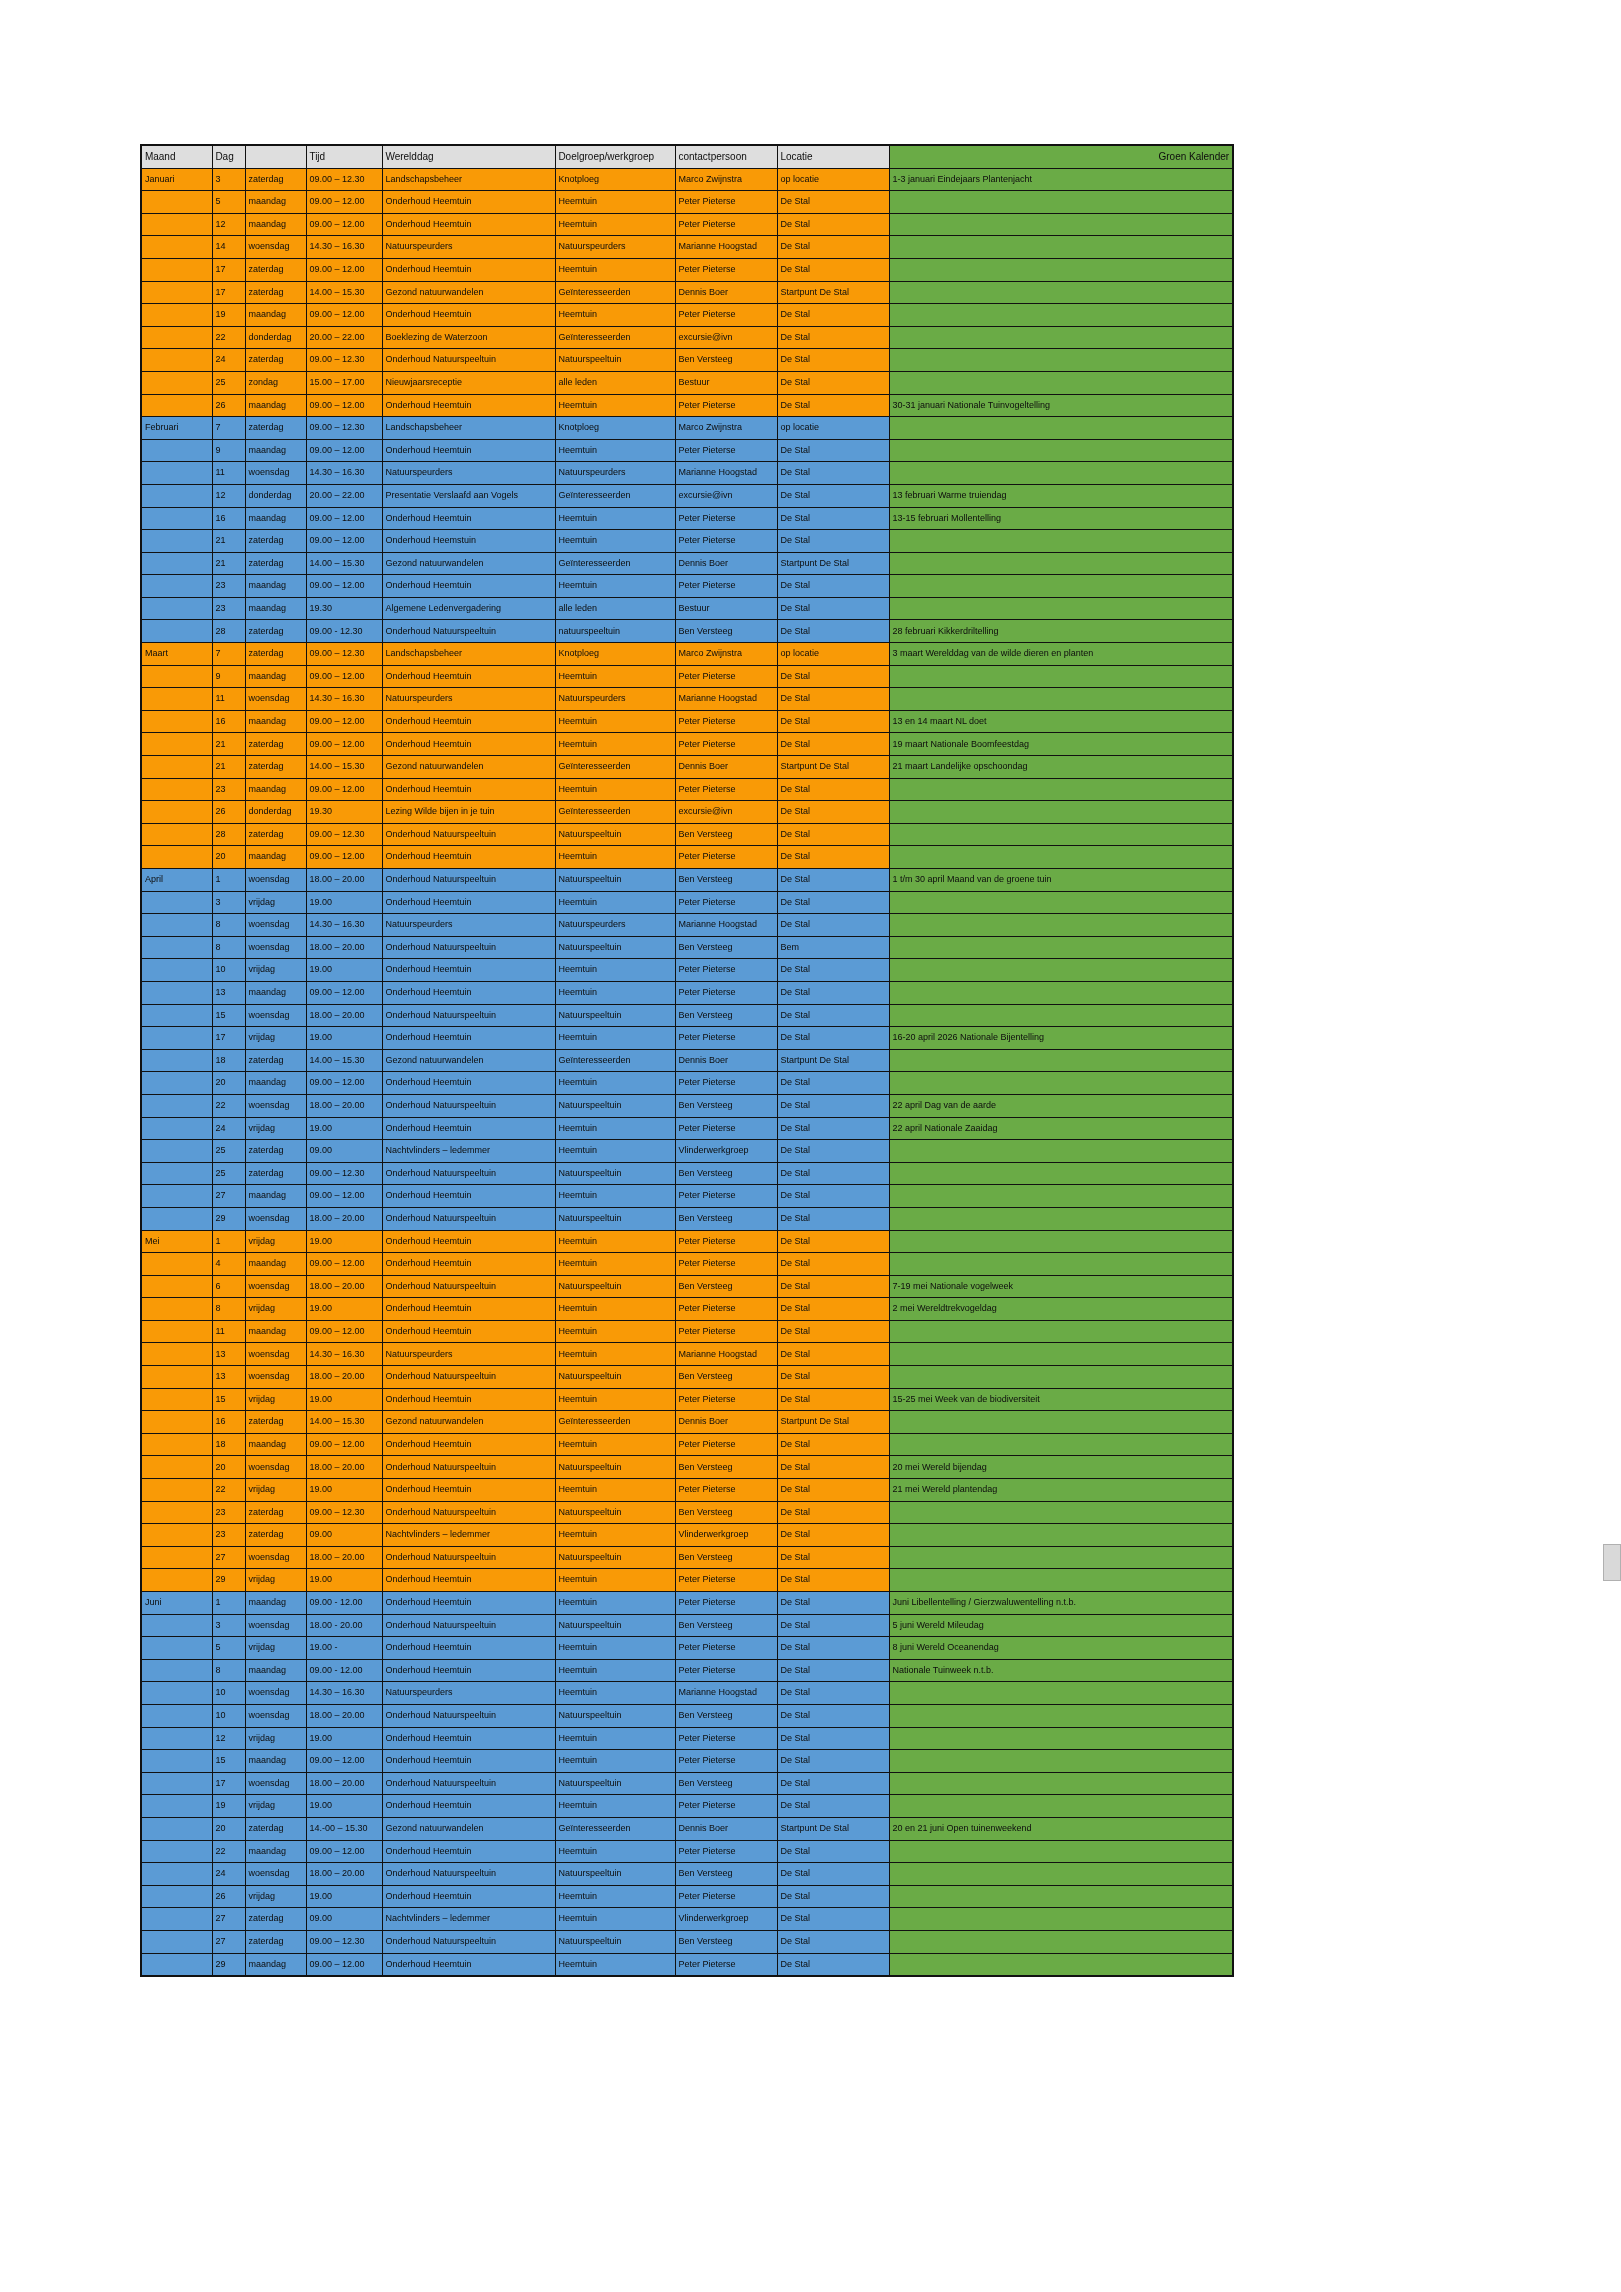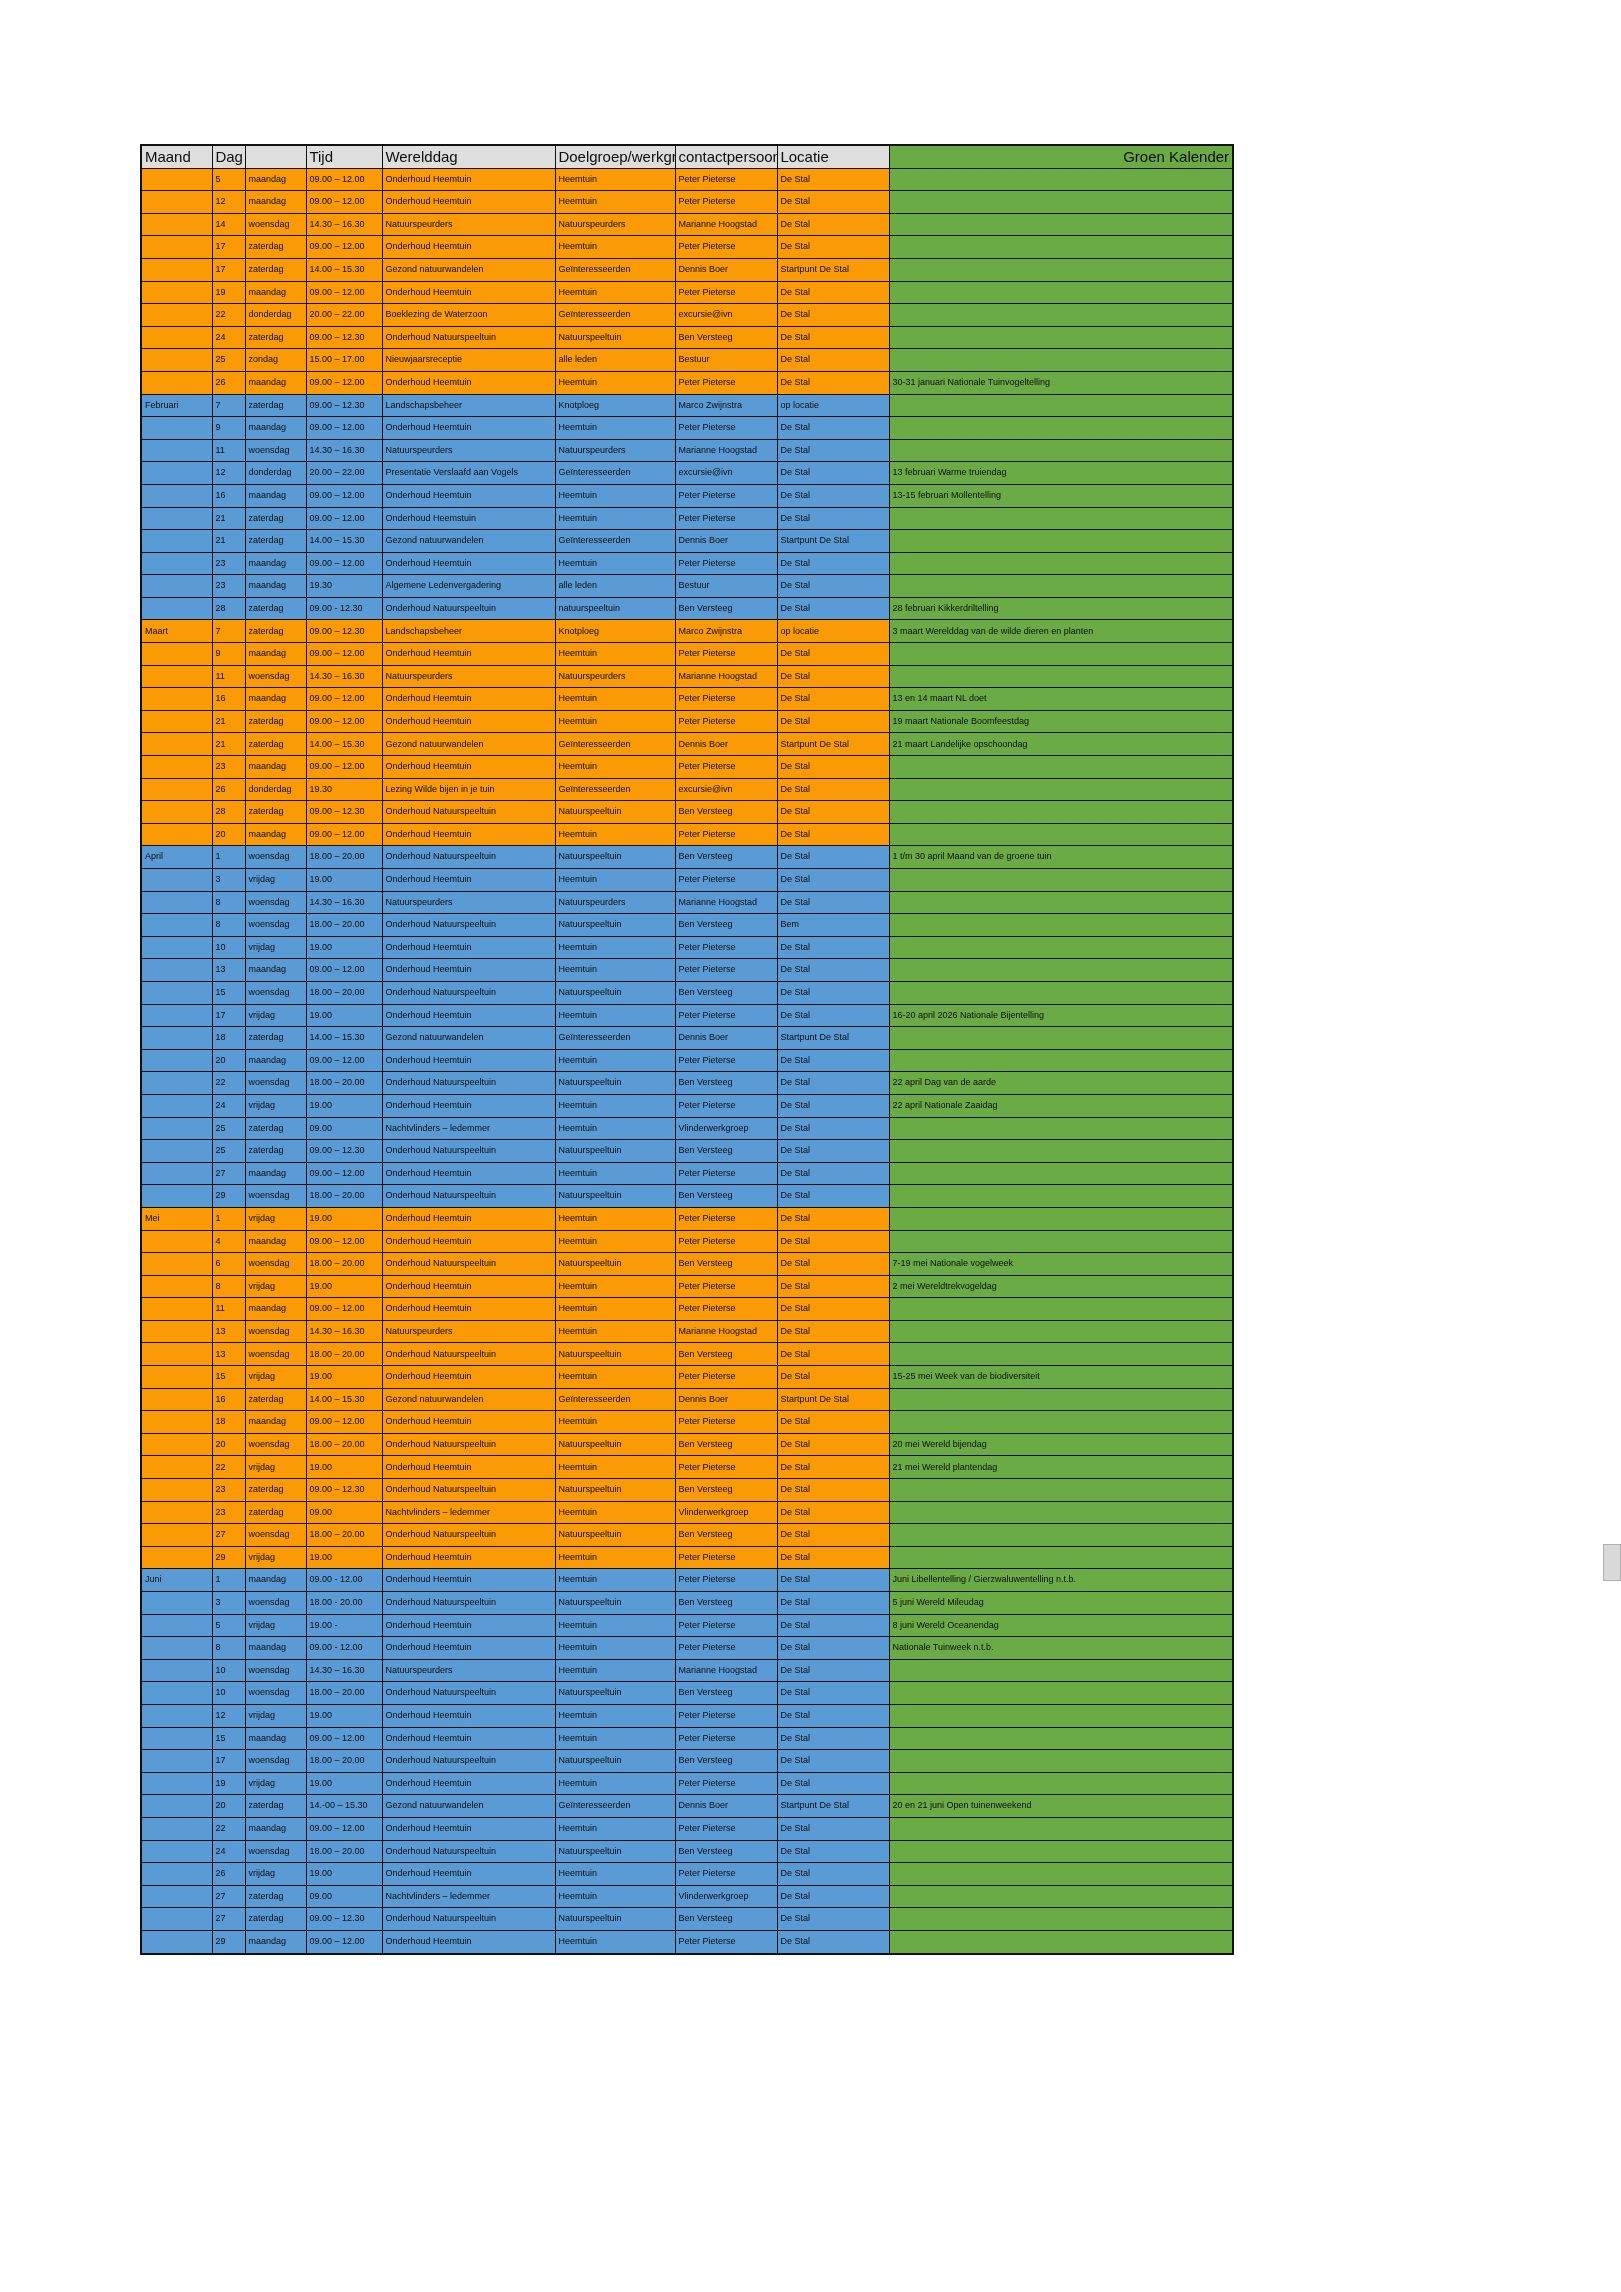--- a/index.html
+++ b/index.html
@@ -43,21 +43,21 @@
   col.c-doelgroep{width:120px;}
   col.c-contact{width:102px;}
   col.c-locatie{width:112px;}
   col.c-groen{width:344px;}
 
   thead td{
     background:#dedede;
     height:45px;
     vertical-align:top;
     padding-top:3.9px;
-    font-size:15px;
+    font-size:10px;
     margin-top:11px;
   }
   thead td.groen-head{
     background:#6aab46;
     text-align:right;
   }
   tr.orange td{background:#f99a06;}
   tr.blue td{background:#5b9bd5;}
   tr td.groen{background:#6aab46;}
   td.mail{background:#f4a85c;}
@@ -98,20 +98,31 @@
           <td>Tijd</td>
           <td>Werelddag</td>
           <td>Doelgroep/werkgroep</td>
           <td>contactpersoon</td>
           <td>Locatie</td>
           <td class="groen-head">Groen Kalender</td>
         </tr>
       </thead>
       <tbody id="cal-body">
           <tr class="orange">
+            <td>Januari</td>
+            <td>3</td>
+            <td>zaterdag</td>
+            <td>09.00 – 12.30</td>
+            <td>Landschapsbeheer</td>
+            <td>Knotploeg</td>
+            <td>Marco Zwijnstra</td>
+            <td>op locatie</td>
+            <td class="groen">1-3 januari Eindejaars Plantenjacht</td>
+          </tr>
+          <tr class="orange">
             <td></td>
             <td>5</td>
             <td>maandag</td>
             <td>09.00 – 12.00</td>
             <td>Onderhoud Heemtuin</td>
             <td>Heemtuin</td>
             <td>Peter Pieterse</td>
             <td>De Stal</td>
             <td class="groen"></td>
           </tr>

